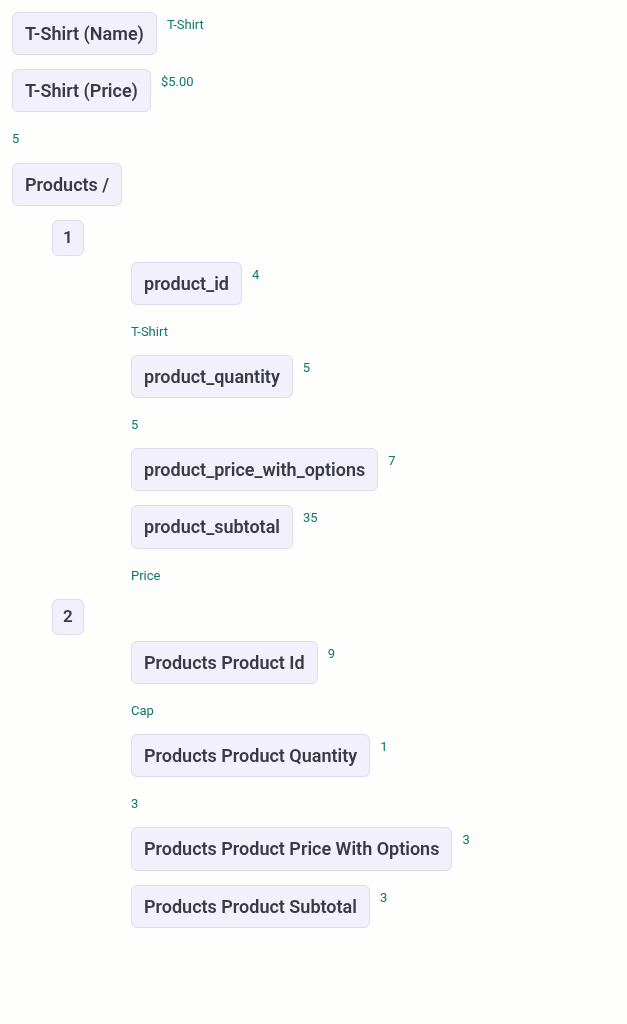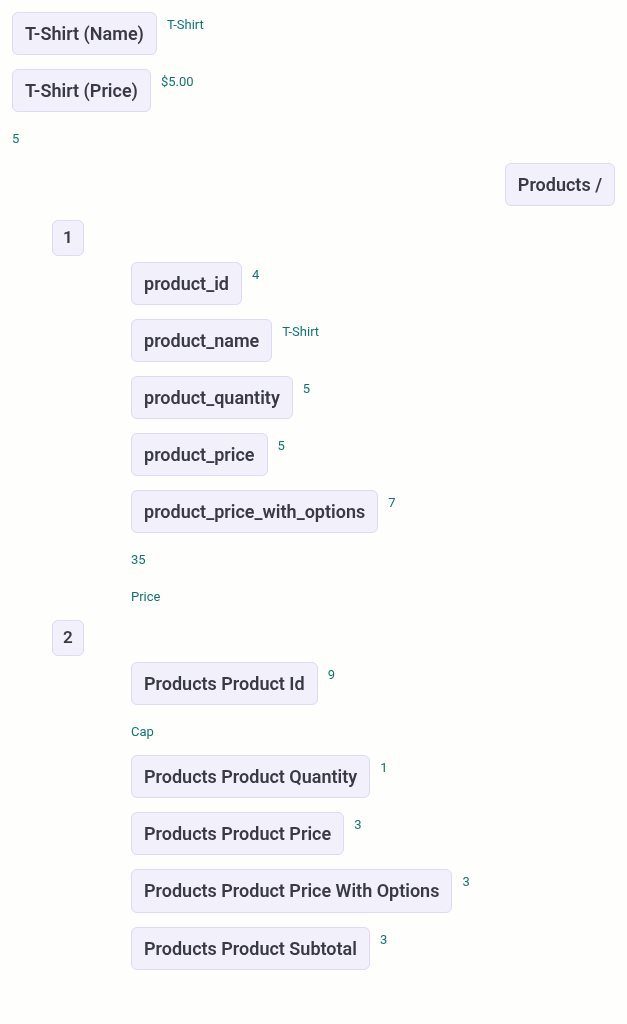--- a/index.html
+++ b/index.html
@@ -33,21 +33,20 @@
     }
     .val {
       font-size: 13px;
       color: #0f766e;
       font-weight: 400;
       align-self: flex-start;
       margin-top: 4px;
     }
     .section {
       margin-bottom: 14px;
-      text-align: right;
     }
     .indent-1 { margin-left: 40px; }
     .indent-2 { margin-left: 75px; padding-left: 44px; }
     .group { margin-bottom: 6px; }
   </style>
 </head>
 <body>
 
 <div class="row">
   <span class="chip">T-Shirt (Name)</span>
@@ -66,36 +65,35 @@
 </div>
 
 <div class="group indent-1">
   <span class="chip chip-sm">1</span>
 </div>
 <div class="row indent-2">
   <span class="chip">product_id</span>
   <span class="val">4</span>
 </div>
 <div class="row indent-2">
-  <span class="chip">product_name</span>
   <span class="val">T-Shirt</span>
 </div>
 <div class="row indent-2">
   <span class="chip">product_quantity</span>
   <span class="val">5</span>
 </div>
 <div class="row indent-2">
-  <span class="chip">product_price</span>
   <span class="val">5</span>
 </div>
 <div class="row indent-2">
   <span class="chip">product_price_with_options</span>
   <span class="val">7</span>
 </div>
 <div class="row indent-2">
+  <span class="chip">product_subtotal</span>
   <span class="val">35</span>
 </div>
 <div class="row indent-2">
   <span class="val">Price</span>
 </div>
 
 <div class="group indent-1">
   <span class="chip chip-sm">2</span>
 </div>
 <div class="row indent-2">
@@ -103,21 +101,20 @@
   <span class="val">9</span>
 </div>
 <div class="row indent-2">
   <span class="val">Cap</span>
 </div>
 <div class="row indent-2">
   <span class="chip">Products Product Quantity</span>
   <span class="val">1</span>
 </div>
 <div class="row indent-2">
-  <span class="chip">Products Product Price</span>
   <span class="val">3</span>
 </div>
 <div class="row indent-2">
   <span class="chip">Products Product Price With Options</span>
   <span class="val">3</span>
 </div>
 <div class="row indent-2">
   <span class="chip">Products Product Subtotal</span>
   <span class="val">3</span>
 </div>

